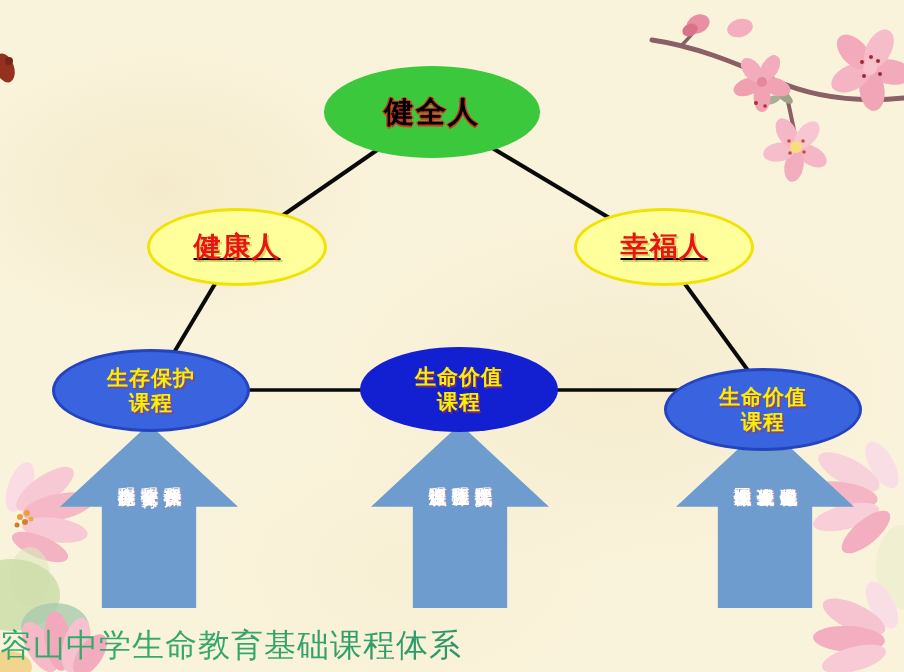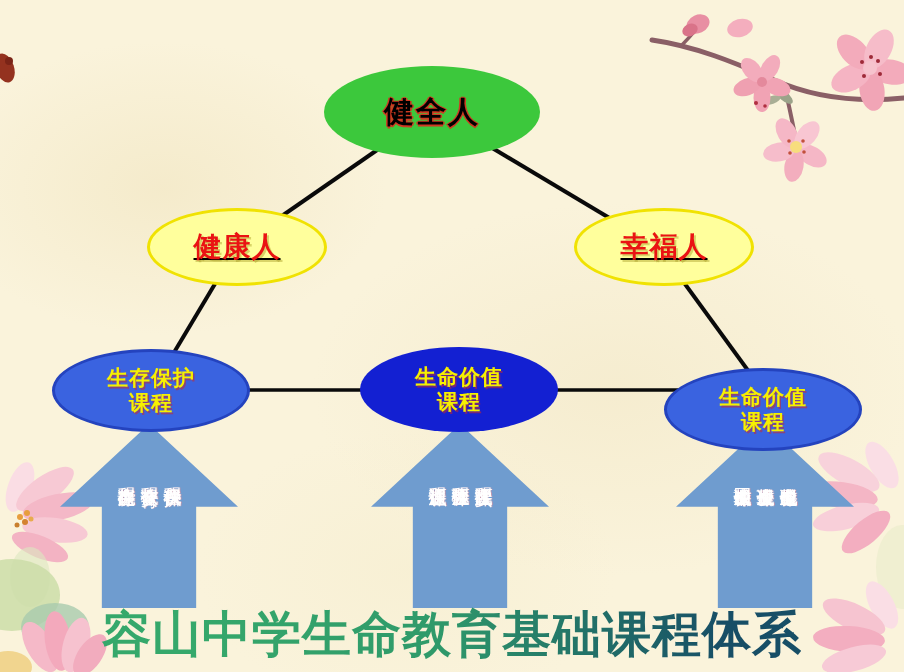--- a/index.html
+++ b/index.html
@@ -55,22 +55,22 @@
   .arrow-text{
     position:absolute;left:0;right:0;top:50px;bottom:0;
     display:flex;flex-direction:row-reverse;justify-content:center;align-items:flex-start;gap:4px;
   }
   .course-col{
     writing-mode:vertical-rl;text-orientation:upright;
     color:#FFFFFF;font-size:18px;line-height:19px;
     text-shadow:1px 0 0 rgba(236,150,160,.45);
   }
   .title{
-    position:absolute;left:0;right:0;bottom:4px;z-index:3;text-align:center;
-    font-family:"Liberation Serif",serif;font-weight:bold;font-size:49px;letter-spacing:1px;
+    position:absolute;left:0;right:0;bottom:4px;z-index:3;text-align:left;
+    font-family:"Liberation Serif",serif;font-weight:normal;font-size:32px;letter-spacing:1px;
     color:#23865F;
   }
   @supports ((-webkit-background-clip:text) or (background-clip:text)){
     .title{
       background:linear-gradient(90deg,#35A86B 22%,#2F9A6A 48%,#174E66 80%);
       -webkit-background-clip:text;background-clip:text;color:transparent;
     }
   }
 </style>
 </head>

